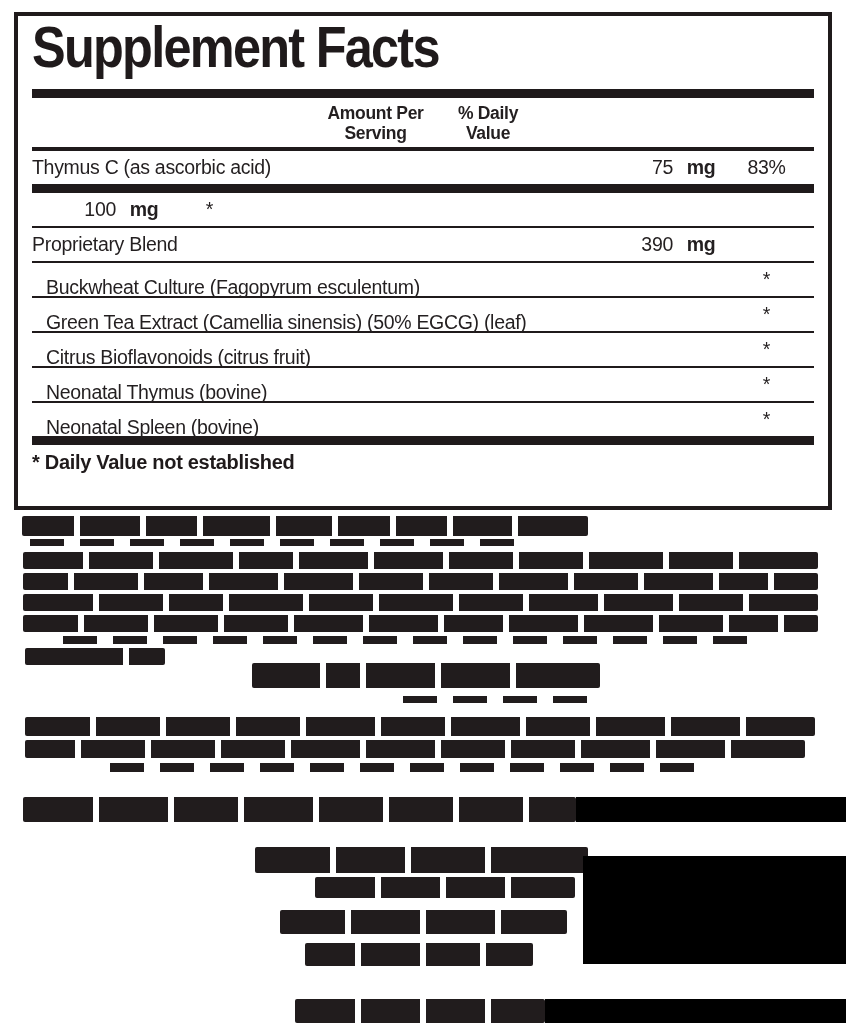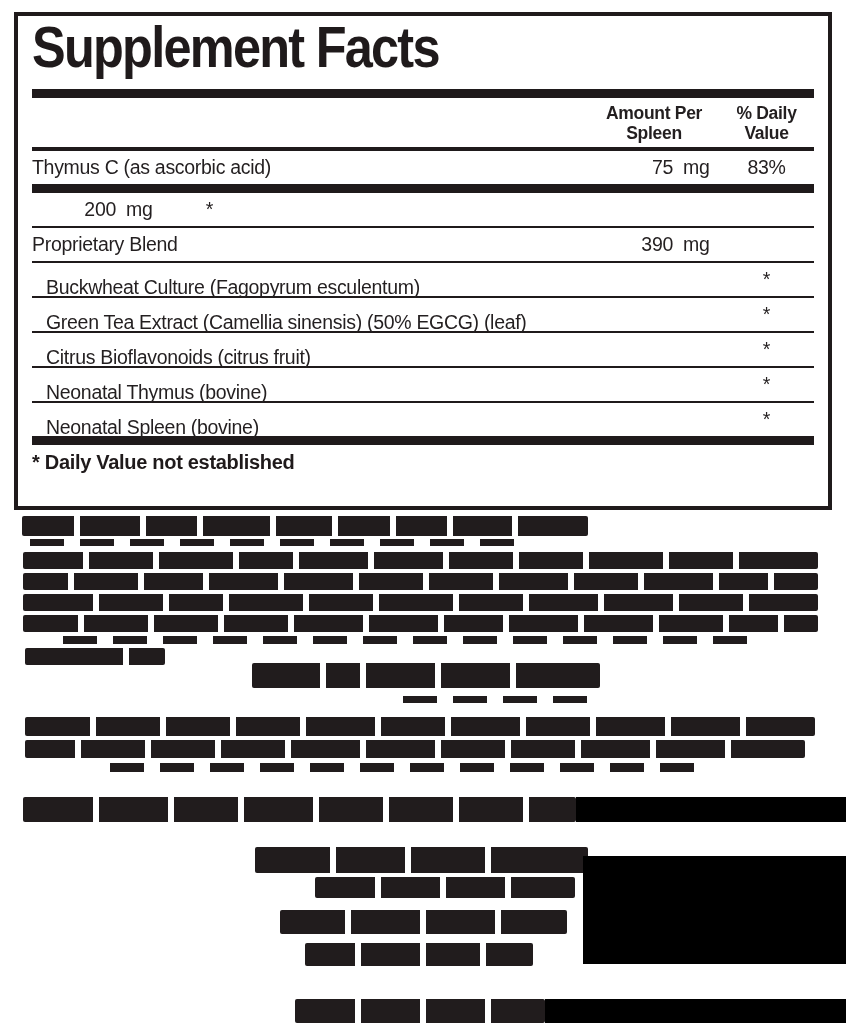--- a/index.html
+++ b/index.html
@@ -17,30 +17,30 @@
     font-size:58px;font-weight:bold;letter-spacing:-2px;line-height:58px;
     transform:scaleX(.87);transform-origin:left center;white-space:nowrap;color:#1f1a1b;
   }
   .serving{
     font-size:22px;font-weight:bold;letter-spacing:-.5px;margin-top:8px;color:#1f1a1b;
   }
   .bar{height:9px;background:#1f1a1b;}
   .bar-top{margin-top:13px;}
   .rule-med{height:4px;background:#1f1a1b;}
   .rule-thin{height:2px;background:#1f1a1b;}
-  .hdr-row{display:flex;justify-content:flex-end;padding:5px 0 4px 0;}
+  .hdr-row{display:flex;justify-content:center;padding:5px 0 4px 0;}
   .hdr-cell{font-weight:bold;font-size:17.5px;line-height:20px;text-align:center;letter-spacing:-.3px;}
   .hdr-amt{width:130px;}
   .hdr-dv{width:95px;}
   .row{display:flex;align-items:center;height:33px;font-size:19.5px;letter-spacing:-.3px;}
   .row .name{flex:1;white-space:nowrap;}
   .row.indent .name{padding-left:14px;margin-top:16px;}
   .cell-amt{width:130px;display:flex;}
   .cell-amt .num{flex:1;text-align:right;}
-  .cell-amt .unit{width:36px;text-align:left;margin-left:10px;}
+  .cell-amt .unit{width:36px;text-align:center;margin-left:10px;font-weight:bold;}
   .cell-dv{width:95px;text-align:center;}
   .footnote{font-size:20px;font-weight:bold;letter-spacing:-.3px;padding:6px 0 0 0;color:#1f1a1b;}
   
   .redacted-region{position:absolute;left:0;top:0;width:846px;height:1027px;}
   .red-line{position:absolute;}
   .red-line.blob{background:#211c1d;border-radius:2px;}
   .red-line.solid{background:#000;}
   .red-line.dash{
     background:repeating-linear-gradient(90deg,#211c1d 0 34px,rgba(0,0,0,0) 34px 50px);
   }
@@ -51,42 +51,42 @@
 
 <div class="screen">
 
   <div class="panel">
     <div class="sf-title">Supplement Facts</div>
     <div class="bar bar-top"></div>
 
     <div class="hdr-row">
       <div class="hdr-cell hdr-amt">
         <div>Amount Per</div>
-        <div>Spleen</div>
+        <div>Serving</div>
       </div>
       <div class="hdr-cell hdr-dv">
         <div>% Daily</div>
         <div>Value</div>
       </div>
     </div>
     <div class="rule-med"></div>
 
     <div id="rows-container">
         <div class="row">
           <div class="name">Thymus C (as ascorbic acid)</div>
           <div class="cell-amt">
             <span class="num">75</span>
             <span class="unit">mg</span>
           </div>
           <div class="cell-dv">83%</div>
         </div>
         <div class="bar"></div>
         <div class="row">
           <div class="cell-amt">
-            <span class="num">200</span>
+            <span class="num">100</span>
             <span class="unit">mg</span>
           </div>
           <div class="cell-dv">*</div>
         </div>
         <div class="rule-thin"></div>
         <div class="row">
           <div class="name">Proprietary Blend</div>
           <div class="cell-amt">
             <span class="num">390</span>
             <span class="unit">mg</span>

